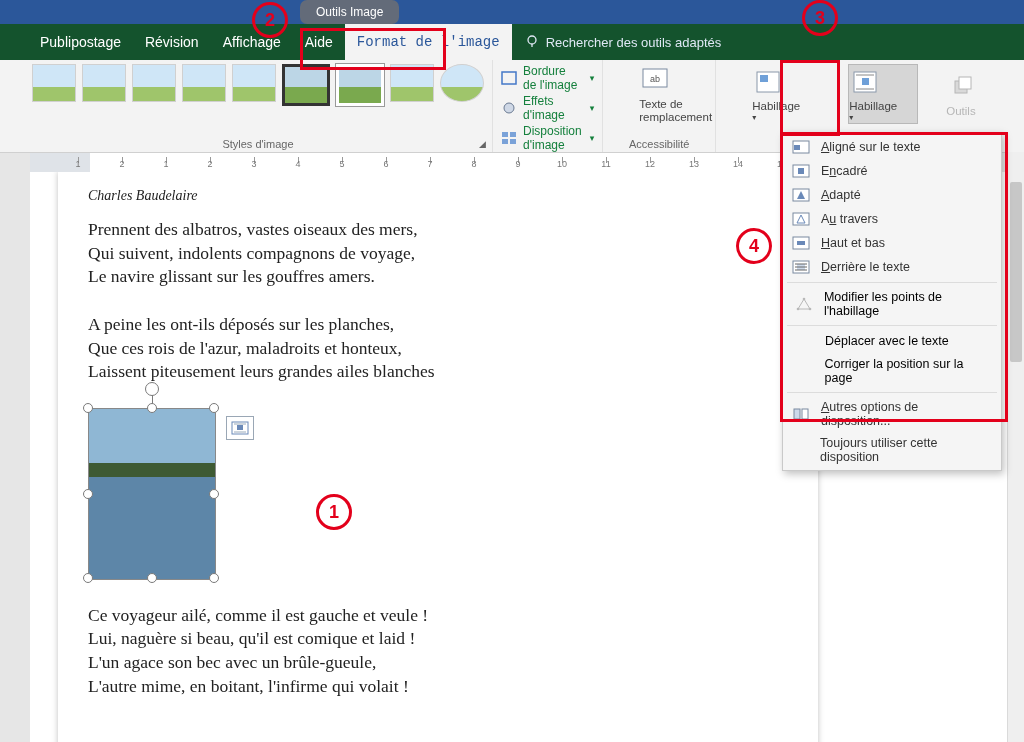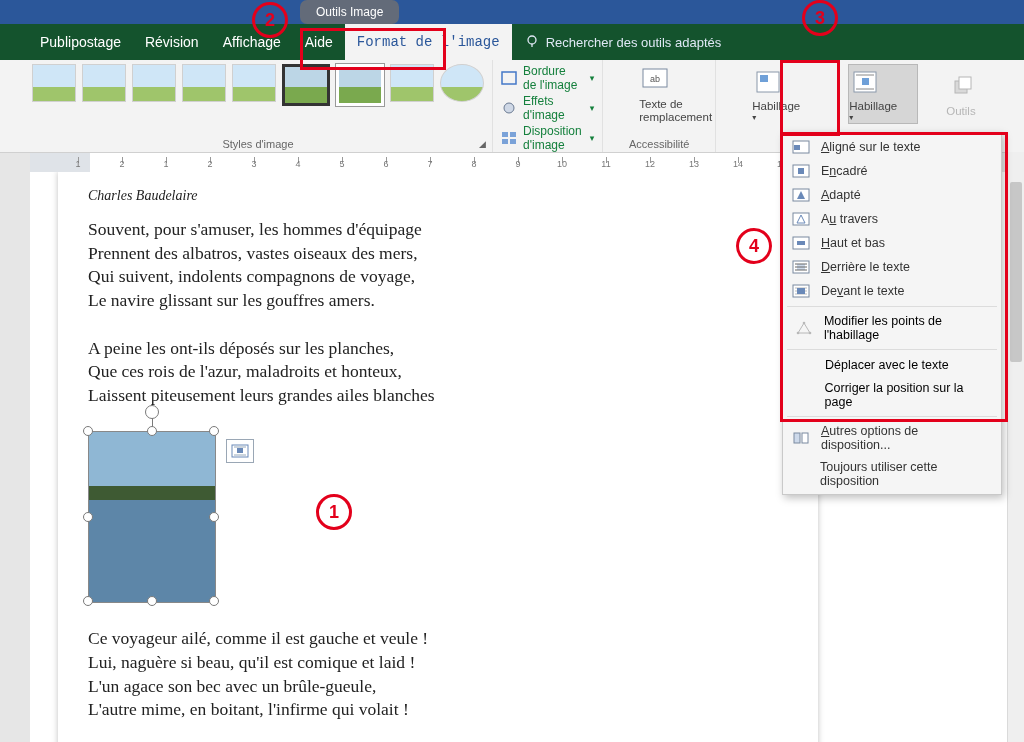--- a/index.html
+++ b/index.html
@@ -260,21 +260,20 @@
       <div class="num" style="left: 752px;">15</div>
       <div class="tick" style="left: 796px;"></div>
       <div class="num" style="left: 796px;">16</div>
     </div>
 
   <div class="doc-wrap">
     <div class="page">
       <div class="content">
         <div class="author">Charles Baudelaire</div>
         <div class="stanza">
-          <div>Souvent, pour s'amuser, les hommes d'équipage</div>
           <div>Prennent des albatros, vastes oiseaux des mers,</div>
           <div>Qui suivent, indolents compagnons de voyage,</div>
           <div>Le navire glissant sur les gouffres amers.</div>
         </div>
         <div class="stanza">
           <div>A peine les ont-ils déposés sur les planches,</div>
           <div>Que ces rois de l'azur, maladroits et honteux,</div>
           <div>Laissent piteusement leurs grandes ailes blanches</div>
         </div>
 
@@ -364,32 +363,20 @@
           <svg width="18" height="14">
             <rect x="1" y="1" width="16" height="12" fill="#fff" stroke="#7a8aa0"></rect>
             <rect x="5" y="4" width="8" height="6" fill="#cdd9ea"></rect>
             <line x1="3" y1="4" x2="15" y2="4" stroke="#666"></line>
             <line x1="3" y1="7" x2="15" y2="7" stroke="#666"></line>
             <line x1="3" y1="10" x2="15" y2="10" stroke="#666"></line>
           </svg>
         </span>
         <span><span class="ul">D</span>errière le texte</span>
       </div>
-    <div class="item">
-        <span class="ico">
-          <svg width="18" height="14">
-            <rect x="1" y="1" width="16" height="12" fill="#fff" stroke="#7a8aa0"></rect>
-            <line x1="3" y1="4" x2="15" y2="4" stroke="#bbb"></line>
-            <line x1="3" y1="7" x2="15" y2="7" stroke="#bbb"></line>
-            <line x1="3" y1="10" x2="15" y2="10" stroke="#bbb"></line>
-            <rect x="5" y="4" width="8" height="6" fill="#6a89b8"></rect>
-          </svg>
-        </span>
-        <span>De<span class="ul">v</span>ant le texte</span>
-      </div>
     <div class="sep"></div>
     <div class="item disabled">
         <span class="ico">
           <svg width="18" height="14">
             <polygon points="9,2 15,12 3,12" fill="none" stroke="#b8b8b8"></polygon>
             <circle cx="9" cy="2" r="1.3" fill="#b8b8b8"></circle>
             <circle cx="15" cy="12" r="1.3" fill="#b8b8b8"></circle>
             <circle cx="3" cy="12" r="1.3" fill="#b8b8b8"></circle>
           </svg>
         </span>

